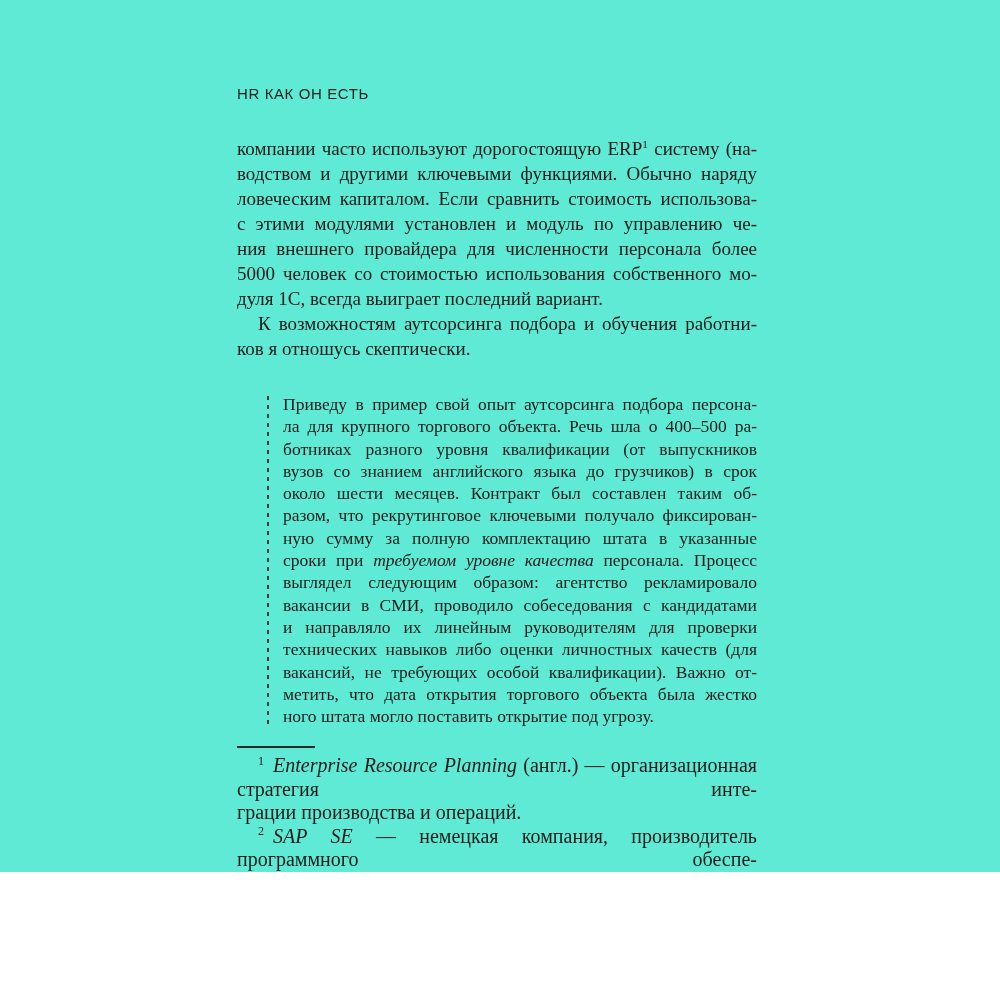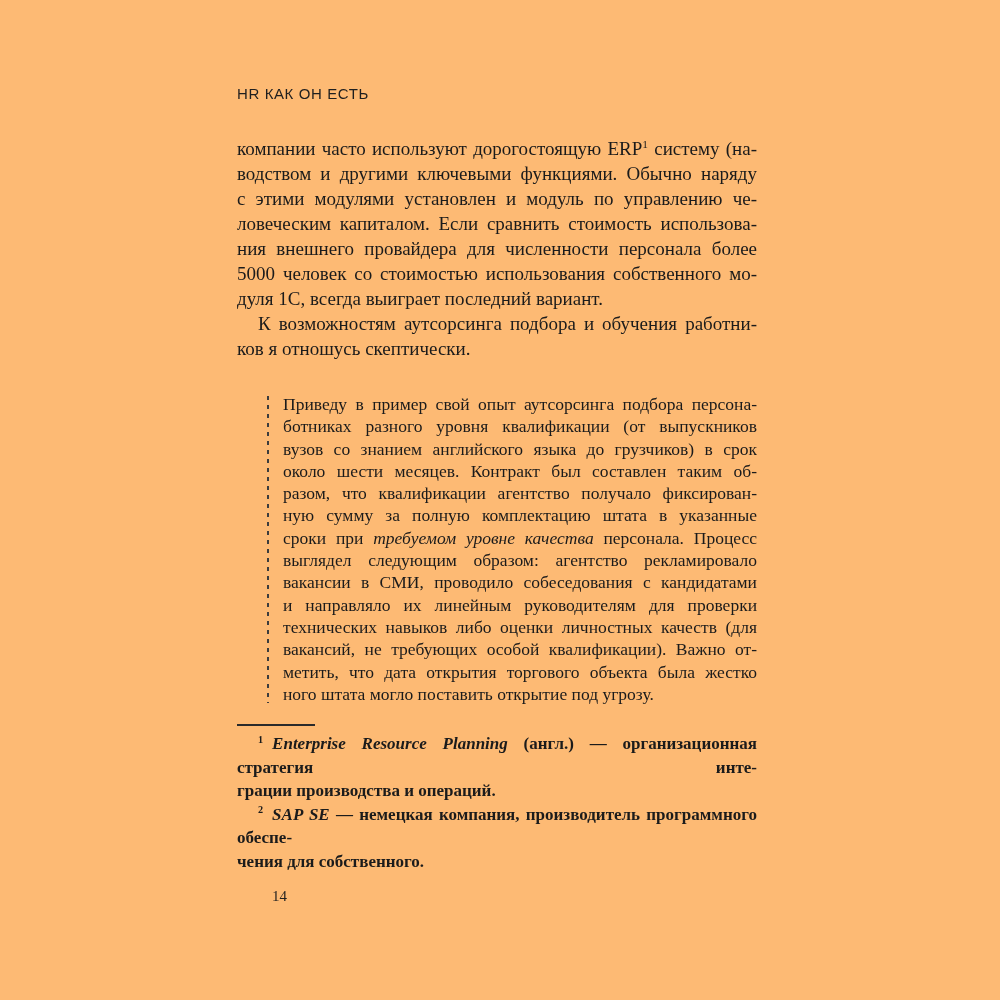--- a/index.html
+++ b/index.html
@@ -3,22 +3,22 @@
 <meta charset="utf-8">
 <style>
   html, body {
     margin: 0;
     padding: 0;
     background: #ffffff;
   }
   .page {
     position: relative;
     width: 1000px;
-    height: 1000px;
-    background: #fdba74;
+    height: 872px;
+    background: #5eead4;
     overflow: hidden;
     color: #1b1b1b;
     font-family: "Liberation Serif", serif;
   }
   .running-header {
     position: absolute;
     left: 237px;
     top: 85px;
     font-family: "Liberation Sans", sans-serif;
     font-size: 15px;
@@ -72,23 +72,22 @@
   }
   .footnote-sep {
     margin-top: 19px;
     width: 78px;
     border: none;
     border-top: 2px solid #2a2a2a;
     height: 0;
   }
   .footnotes {
     margin-top: 6px;
-    font-size: 17px;
+    font-size: 20px;
     line-height: 23.5px;
-    font-weight: bold;
   }
   .footnotes .sup {
     margin-right: 9px;
   }
   .page-number {
     position: absolute;
     left: 237px;
     top: 888px;
     font-size: 15px;
     color: #1f1f1f;
@@ -100,40 +99,41 @@
 
 <div class="page">
 
   <div class="running-header">HR КАК ОН ЕСТЬ</div>
 
   <div class="content">
 
     <div class="para">
         <div class="line"><span>компании часто используют дорогостоящую ERP</span><span class="sup">1</span><span> систему (на-</span></div>
         <div class="line"><span>водством и другими ключевыми функциями. Обычно наряду</span></div>
+        <div class="line"><span>ловеческим капиталом. Если сравнить стоимость использова-</span></div>
         <div class="line"><span>с этими модулями установлен и модуль по управлению че-</span></div>
-        <div class="line"><span>ловеческим капиталом. Если сравнить стоимость использова-</span></div>
         <div class="line"><span>ния внешнего провайдера для численности персонала более</span></div>
         <div class="line"><span>5000 человек со стоимостью использования собственного мо-</span></div>
         <div class="line last"><span>дуля 1С, всегда выиграет последний вариант.</span></div>
       </div>
 
     <div class="para">
         <div class="line indent"><span>К возможностям аутсорсинга подбора и обучения работни-</span></div>
         <div class="line last"><span>ков я отношусь скептически.</span></div>
       </div>
 
     <div class="quote">
       <div class="quote-rule"></div>
       <div>
           <div class="line"><span>Приведу в пример свой опыт аутсорсинга подбора персона-</span></div>
+          <div class="line"><span>ла для крупного торгового объекта. Речь шла о 400–500 ра-</span></div>
           <div class="line"><span>ботниках разного уровня квалификации (от выпускников</span></div>
           <div class="line"><span>вузов со знанием английского языка до грузчиков) в срок</span></div>
           <div class="line"><span>около шести месяцев. Контракт был составлен таким об-</span></div>
-          <div class="line"><span>разом, что квалификации агентство получало фиксирован-</span></div>
+          <div class="line"><span>разом, что рекрутинговое ключевыми получало фиксирован-</span></div>
           <div class="line"><span>ную сумму за полную комплектацию штата в указанные</span></div>
           <div class="line"><span>сроки при </span><span class="it">требуемом уровне качества</span><span> персонала. Процесс</span></div>
           <div class="line"><span>выглядел следующим образом: агентство рекламировало</span></div>
           <div class="line"><span>вакансии в СМИ, проводило собеседования с кандидатами</span></div>
           <div class="line"><span>и направляло их линейным руководителям для проверки</span></div>
           <div class="line"><span>технических навыков либо оценки личностных качеств (для</span></div>
           <div class="line"><span>вакансий, не требующих особой квалификации). Важно от-</span></div>
           <div class="line"><span>метить, что дата открытия торгового объекта была жестко</span></div>
           <div class="line last"><span>ного штата могло поставить открытие под угрозу.</span></div>
         </div>

